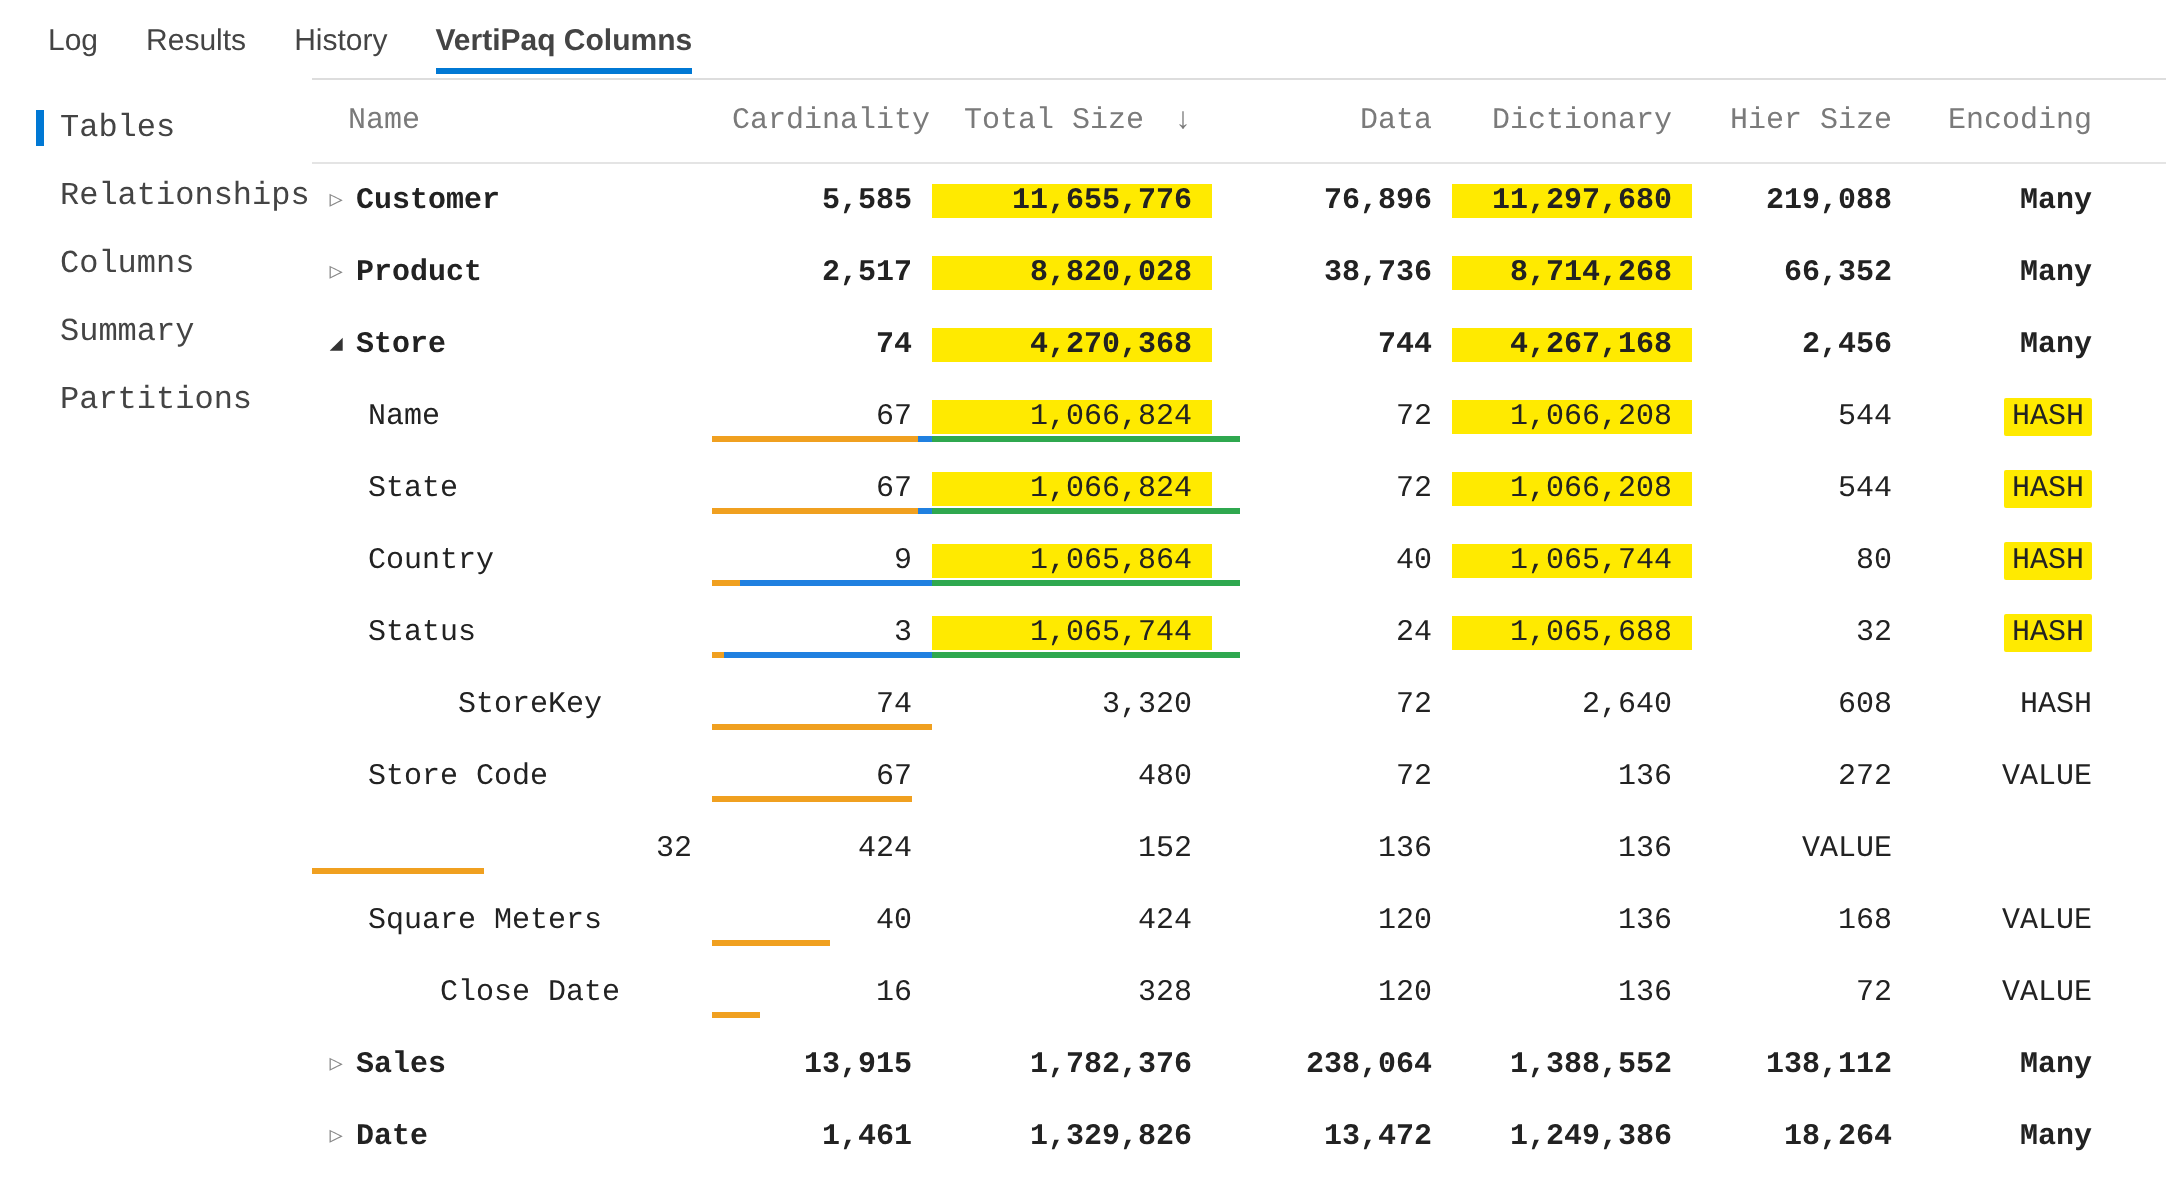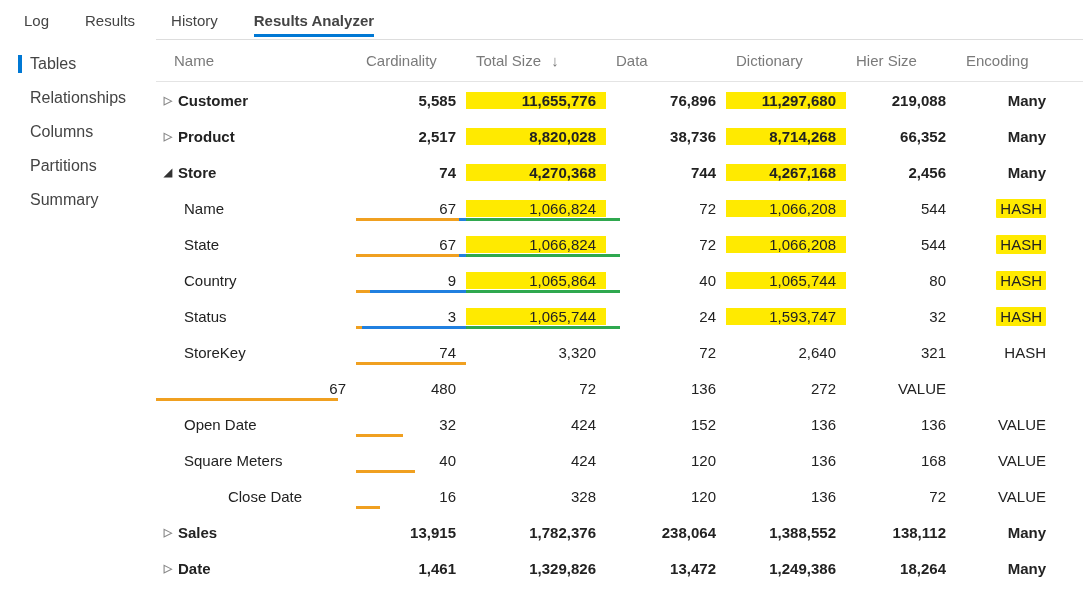--- a/index.html
+++ b/index.html
@@ -16,38 +16,38 @@
   body{
     margin:0;
     font-family:"Segoe UI",Arial,sans-serif;
     font-size:15px;
     color:var(--ink);
     background:#fff;
     width:1083px;
   }
 
   
-  .top-tabs{display:flex;gap:16px;padding:6px 14px 0 14px;align-items:center;}
+  .top-tabs{display:flex;gap:4px;padding:6px 14px 0 14px;align-items:center;}
   .top-tab{padding:6px 10px 10px 10px;color:#444;cursor:pointer;position:relative;}
   .top-tab.active{font-weight:700;}
   .top-tab.active::after{content:"";position:absolute;left:10px;right:10px;bottom:2px;height:3px;background:var(--accent);}
 
-  .shell{display:flex;}
+  .shell{display:flex;font-family:Liberation Mono, monospace;}
 
   
   .sidebar{width:156px;padding:8px 0 0 0;flex:none;}
   .side-item{padding:8px 0 8px 30px;color:#444;cursor:pointer;position:relative;font-size:16px;}
   .side-item.active{}
   .side-item.active::before{content:"";position:absolute;left:18px;top:8px;bottom:8px;width:4px;background:var(--accent);}
 
   
   .grid{flex:1;border-top:1px solid #ddd;}
   .ghead,.grow{display:grid;grid-template-columns:200px 110px 140px 120px 120px 110px 100px;}
   .ghead{border-bottom:1px solid #e4e4e4;height:42px;align-items:center;}
-  .ghead .hcell{color:var(--muted);font-size:15px;padding:0 10px;white-space:nowrap;}
+  .ghead .hcell{color:var(--muted);font-size:15px;padding:0 10px;text-align:right;white-space:nowrap;}
   .ghead .hcell:first-child{text-align:left;padding-left:18px;}
   .sort-arrow{display:inline-block;margin-left:6px;}
 
   .grow{height:var(--row);align-items:center;position:relative;}
   .cell{padding:0 10px;text-align:right;white-space:nowrap;position:relative;font-variant-numeric:tabular-nums;}
   .cell.name{text-align:left;padding-left:0;display:flex;align-items:center;gap:2px;}
   .tw{width:16px;height:16px;display:inline-flex;align-items:center;justify-content:center;color:#888;font-size:11px;margin-left:4px;}
   .bold{font-weight:700;}
   .hlbox{display:inline-block;padding:1px 4px;background:var(--hl);border-radius:1px;}
 
@@ -61,31 +61,31 @@
   .tsz-hl{background:var(--hl);}
   .dic-hl{background:var(--hl);}
 </style>
 </head>
 <body>
 
 <div class="top-tabs">
   <div class="top-tab">Log</div>
   <div class="top-tab">Results</div>
   <div class="top-tab">History</div>
-  <div class="top-tab active">Results Analyzer</div>
+  <div class="top-tab active">VertiPaq Columns</div>
 </div>
 
 <div class="shell">
 
   <div class="sidebar">
     <div class="side-item active">Tables</div>
     <div class="side-item">Relationships</div>
     <div class="side-item">Columns</div>
+    <div class="side-item">Summary</div>
     <div class="side-item">Partitions</div>
-    <div class="side-item">Summary</div>
   </div>
 
   <div class="grid">
 
     <div class="ghead">
       <div class="hcell">Name</div>
       <div class="hcell">Cardinality</div>
       <div class="hcell">
         <span>Total Size</span>
         <span class="sort-arrow">↓</span>
@@ -199,60 +199,60 @@
       <div class="cell">
         <span>3</span>
         <div class="bars">
           <div class="bar-o" style="width:5%"></div>
             <div class="bar-b" style="left:5%;width:95%"></div>
             <div class="bar-g" style="left:100%;width:140%"></div>
         </div>
       </div>
       <div class="cell tsz-hl">1,065,744</div>
       <div class="cell">24</div>
-      <div class="cell dic-hl">1,593,747</div>
+      <div class="cell dic-hl">1,065,688</div>
       <div class="cell">32</div>
       <div class="cell"><span class="hlbox">HASH</span></div>
     </div>
 
     <div class="grow">
+      <div class="cell name" style="padding-left:28px;justify-content:center;">
+        <span>StoreKey</span>
+      </div>
+      <div class="cell">
+        <span>74</span>
+        <div class="bars">
+            <div class="bar-o" style="width:100%"></div>
+          </div>
+      </div>
+      <div class="cell">3,320</div>
+      <div class="cell">72</div>
+      <div class="cell">2,640</div>
+      <div class="cell">608</div>
+      <div class="cell">HASH</div>
+    </div>
+
+    <div class="grow">
       <div class="cell name" style="padding-left:28px;">
-        <span>StoreKey</span>
-      </div>
-      <div class="cell">
-        <span>74</span>
-        <div class="bars">
-            <div class="bar-o" style="width:100%"></div>
-          </div>
-      </div>
-      <div class="cell">3,320</div>
-      <div class="cell">72</div>
-      <div class="cell">2,640</div>
-      <div class="cell">321</div>
-      <div class="cell">HASH</div>
-    </div>
-
-    <div class="grow">
+        <span>Store Code</span>
+      </div>
       <div class="cell">
         <span>67</span>
         <div class="bars">
             <div class="bar-o" style="width:91%"></div>
           </div>
       </div>
       <div class="cell">480</div>
       <div class="cell">72</div>
       <div class="cell">136</div>
       <div class="cell">272</div>
       <div class="cell">VALUE</div>
     </div>
 
     <div class="grow">
-      <div class="cell name" style="padding-left:28px;">
-        <span>Open Date</span>
-      </div>
       <div class="cell">
         <span>32</span>
         <div class="bars">
             <div class="bar-o" style="width:43%"></div>
           </div>
       </div>
       <div class="cell">424</div>
       <div class="cell">152</div>
       <div class="cell">136</div>
       <div class="cell">136</div>

